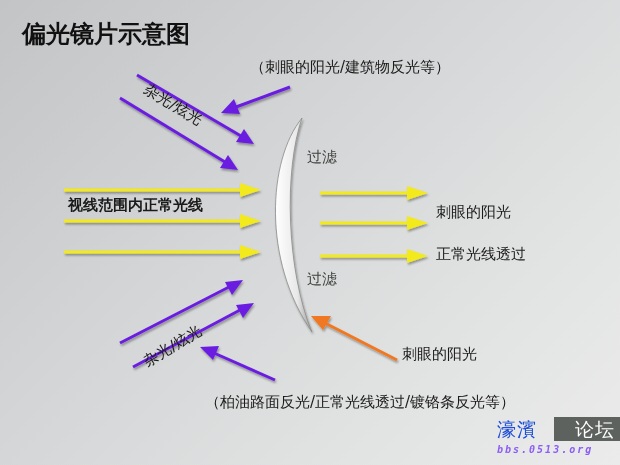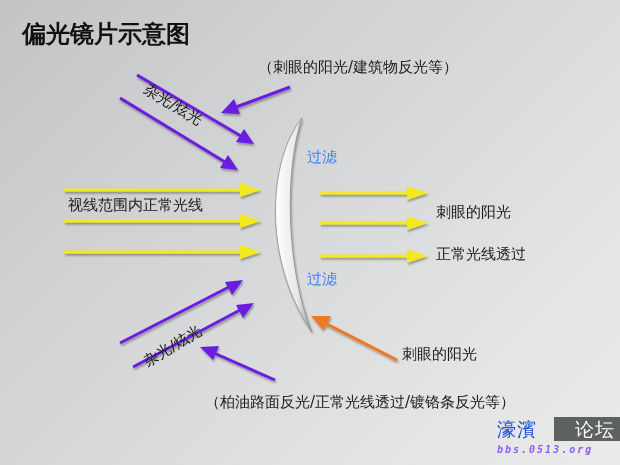--- a/index.html
+++ b/index.html
@@ -8,21 +8,21 @@
       background: linear-gradient(135deg, #c3c4c6 0%, #d4d5d6 40%, #e2e3e3 75%, #ebebeb 100%);
       font-family: "DejaVu Sans", "Liberation Sans", sans-serif;
       color: #1a1a1a;
     }
     .abs { position: absolute; white-space: nowrap; }
     .title {
       left: 22px; top: 18px; font-size: 24px; font-weight: bold; color: #111;
       letter-spacing: 0px;
     }
     .label { font-size: 15px; color: #1a1a1a; }
-    .red { color: #3b82f6; font-size: 15px; }
+    .red { color: #404040; font-size: 15px; }
     svg.canvas { position: absolute; left: 0; top: 0; }
     .wm-1 { left: 497px; top: 417px; font-size: 19px; color: #1d4ed8; letter-spacing: 1px; }
     .wm-box { left: 554px; top: 417px; font-size: 19px; color: #fff; background: #5d625f; padding: 0 21px; line-height: 24px; letter-spacing: 1px; }
     .wm-url { left: 497px; top: 444px; font-size: 10px; font-style: italic; font-weight: bold; color: #8b5cf6; letter-spacing: 2px; font-family: "DejaVu Sans Mono", monospace; }
   </style>
 </head>
 <body>
 
 <svg class="canvas" width="620" height="465" viewBox="0 0 620 465">
   <defs>
@@ -101,25 +101,25 @@
   </g>
 
   <g filter="url(#shadow)">
     <line x1="397" y1="360" x2="325" y2="323" stroke="#f07820" stroke-width="3"></line>
     <polygon points="311,316 331,316 323,330" fill="#f07820"></polygon>
   </g>
 </svg>
 
 <div class="abs title">偏光镜片示意图</div>
 
-<div class="abs label" style="left:258px; top:58px;">（刺眼的阳光/建筑物反光等）</div>
+<div class="abs label" style="left:250px; top:58px;">（刺眼的阳光/建筑物反光等）</div>
 
 <div class="abs label" style="left:150px; top:80px; transform: rotate(31deg); transform-origin:left top; font-size:15px;">杂光/炫光</div>
 
-<div class="abs label" style="left:68px; top:196px;">视线范围内正常光线</div>
+<div class="abs label" style="left:68px; top:196px;font-weight:bold;">视线范围内正常光线</div>
 
 <div class="abs red" style="left:307px; top:148px;">过滤</div>
 <div class="abs red" style="left:307px; top:270px;">过滤</div>
 
 <div class="abs label" style="left:436px; top:203px;">刺眼的阳光</div>
 <div class="abs label" style="left:436px; top:226px;margin-top:19px;">正常光线透过</div>
 
 <div class="abs label" style="left:140px; top:355px; transform: rotate(-31deg); transform-origin:left top; font-size:15px;">杂光/炫光</div>
 
 <div class="abs label" style="left:402px; top:345px;">刺眼的阳光</div>

